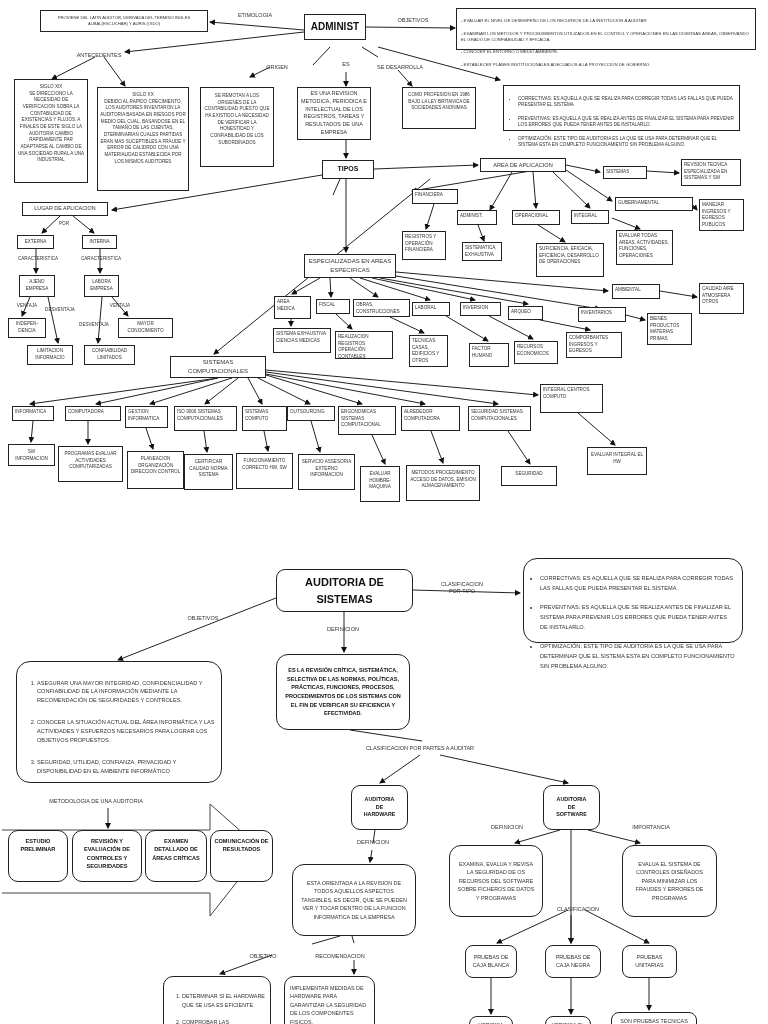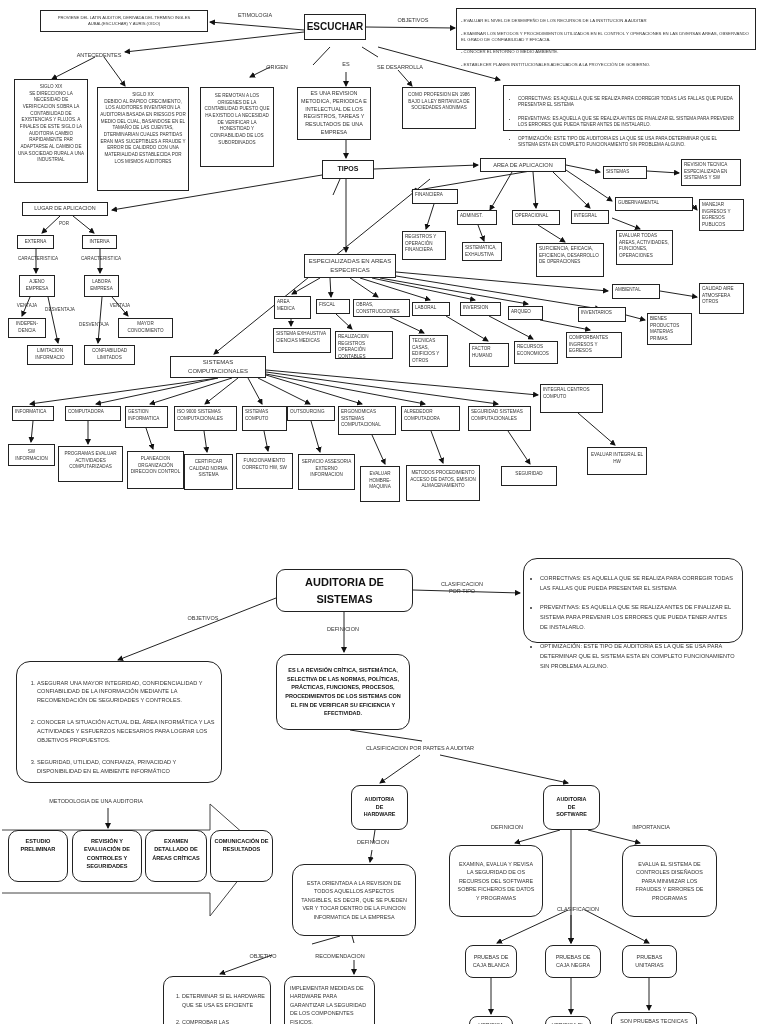--- a/index.html
+++ b/index.html
@@ -120,21 +120,21 @@
       <line x1="491" y1="978" x2="491" y2="1014" marker-end="url(#ah)"></line>
       <line x1="571" y1="978" x2="571" y2="1014" marker-end="url(#ah)"></line>
       <line x1="649" y1="978" x2="649" y2="1010" marker-end="url(#ah)"></line>
       <line x1="340" y1="936" x2="312" y2="944"></line>
       <line x1="272" y1="955" x2="220" y2="974" marker-end="url(#ah)"></line>
       <line x1="352" y1="936" x2="354" y2="943"></line>
       <line x1="354" y1="960" x2="354" y2="974" marker-end="url(#ah)"></line>
     </g>
 </svg>
 
-<div class="n big" style="left:304px;top:14px;width:62px;height:26px;">ESCUCHAR</div>
+<div class="n big" style="left:304px;top:14px;width:62px;height:26px;">ADMINIST</div>
 <div class="lbl" style="left:255px;top:12px;">ETIMOLOGIA</div>
 <div class="n" style="left:40px;top:10px;width:168px;height:22px;font-size:4.2px;">PROVIENE DEL LATIN AUDITOR, DERIVADA DEL TERMINO INGLES AUBAL(ESCUCHAR) Y AURIS (OIDO)</div>
 <div class="lbl" style="left:413px;top:17px;">OBJETIVOS</div>
 <div class="n l" style="left:456px;top:8px;width:300px;height:42px;font-size:4.3px;padding:3px 4px;">
   <div>
     <div>- EVALUAR EL NIVEL DE DESEMPEÑO DE LOS RECURSOS DE LA INSTITUCION A AUDITAR</div>
     <div>- EXAMINAR LOS METODOS Y PROCEDIMIENTOS UTILIZADOS EN EL CONTROL Y OPERACIONES EN LAS DIVERSAS ÁREAS, OBSERVANDO EL GRADO DE CONFIABILIDAD Y EFICACIA.</div>
     <div>- CONOCER EL ENTORNO O MEDIO AMBIENTE.</div>
     <div>- ESTABLECER PLANES INSTITUCIONALES ADECUADOS A LA PROYECCIÓN DE GOBIERNO.</div>
   </div>

